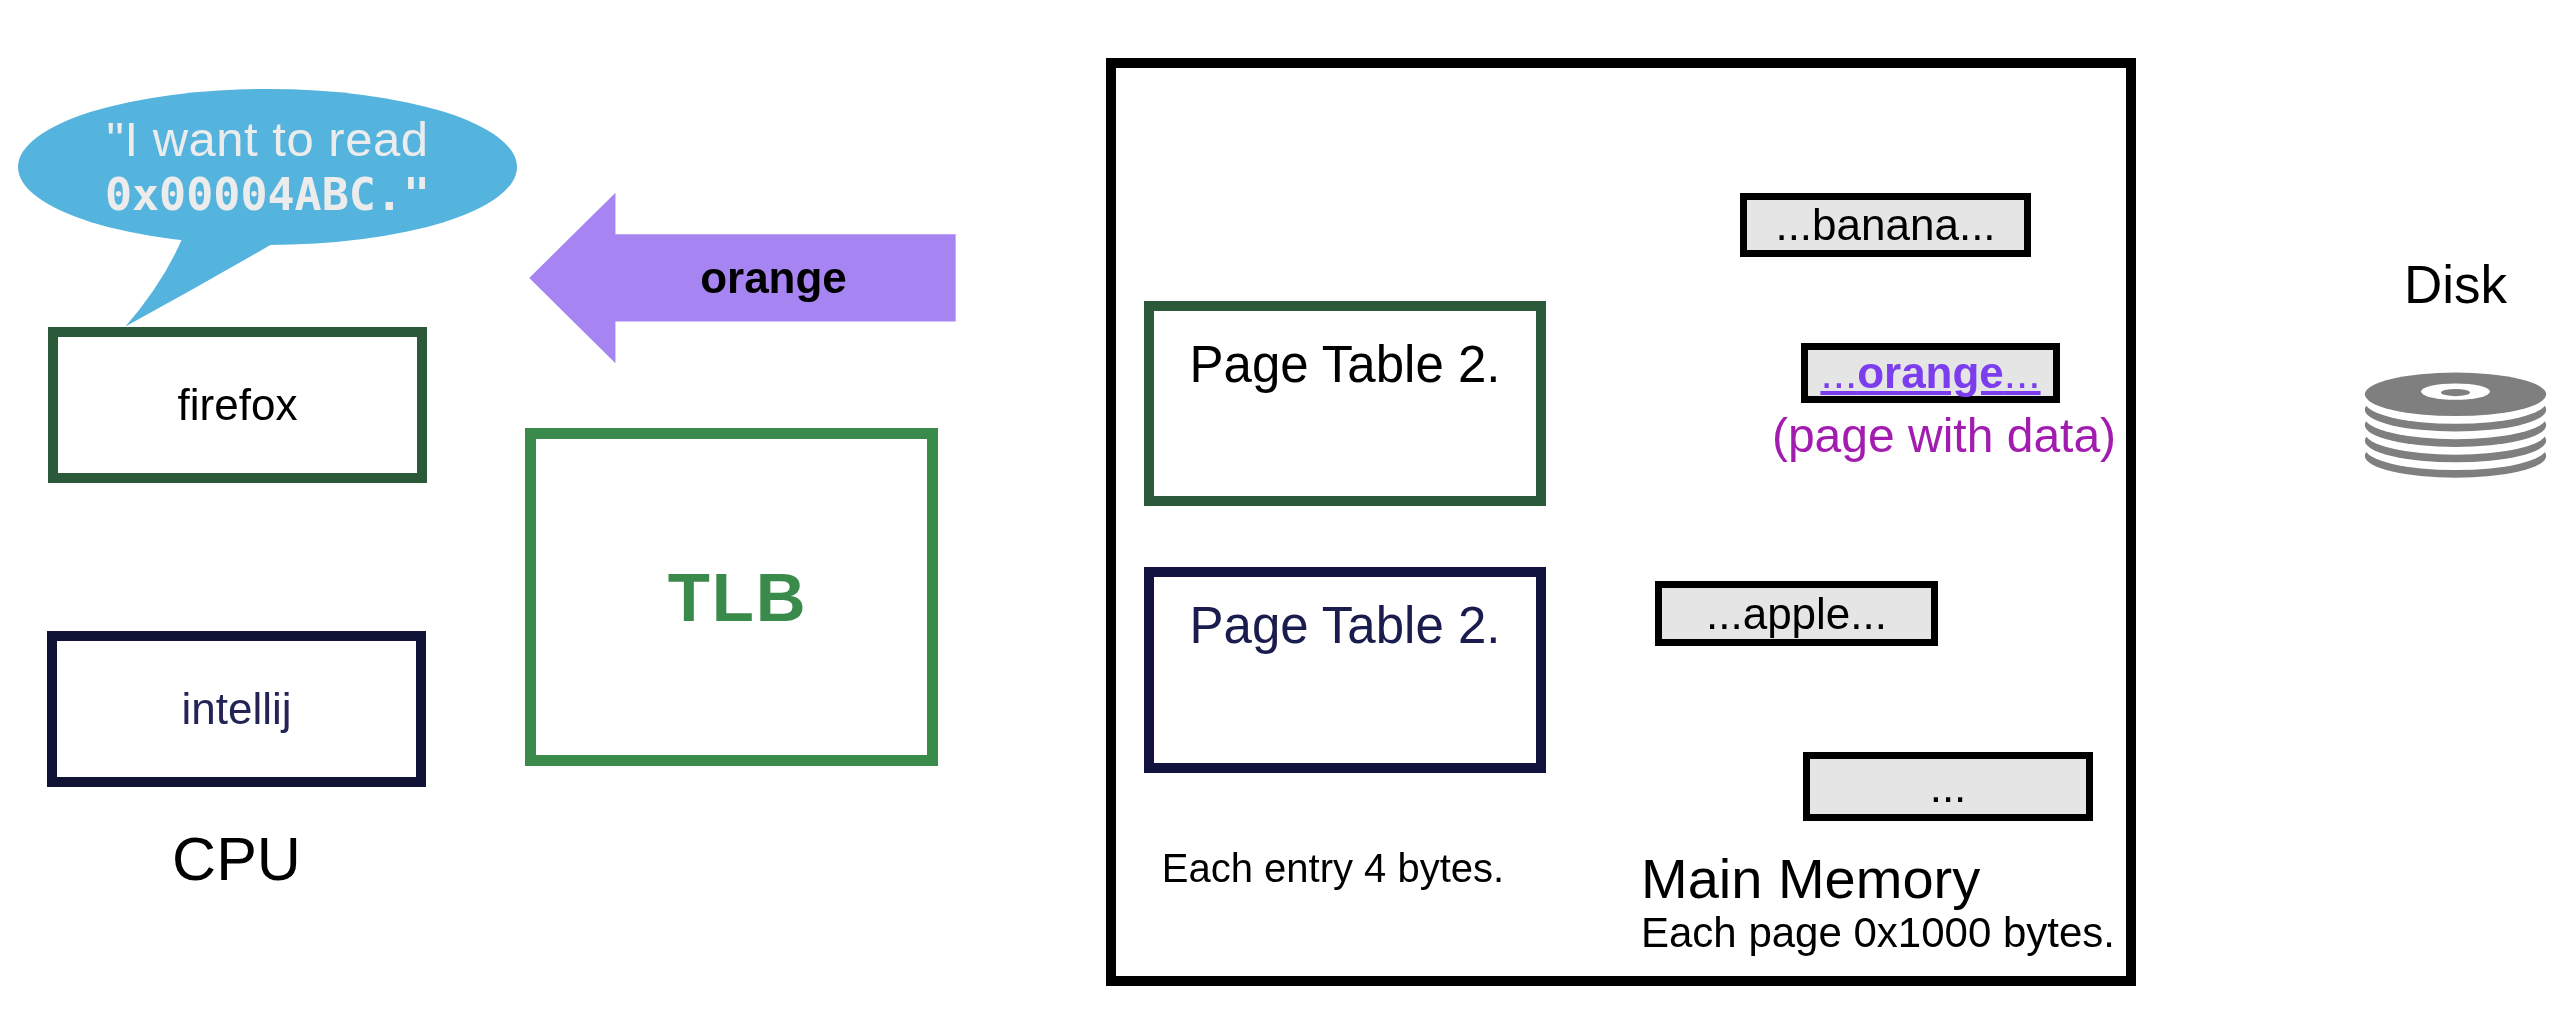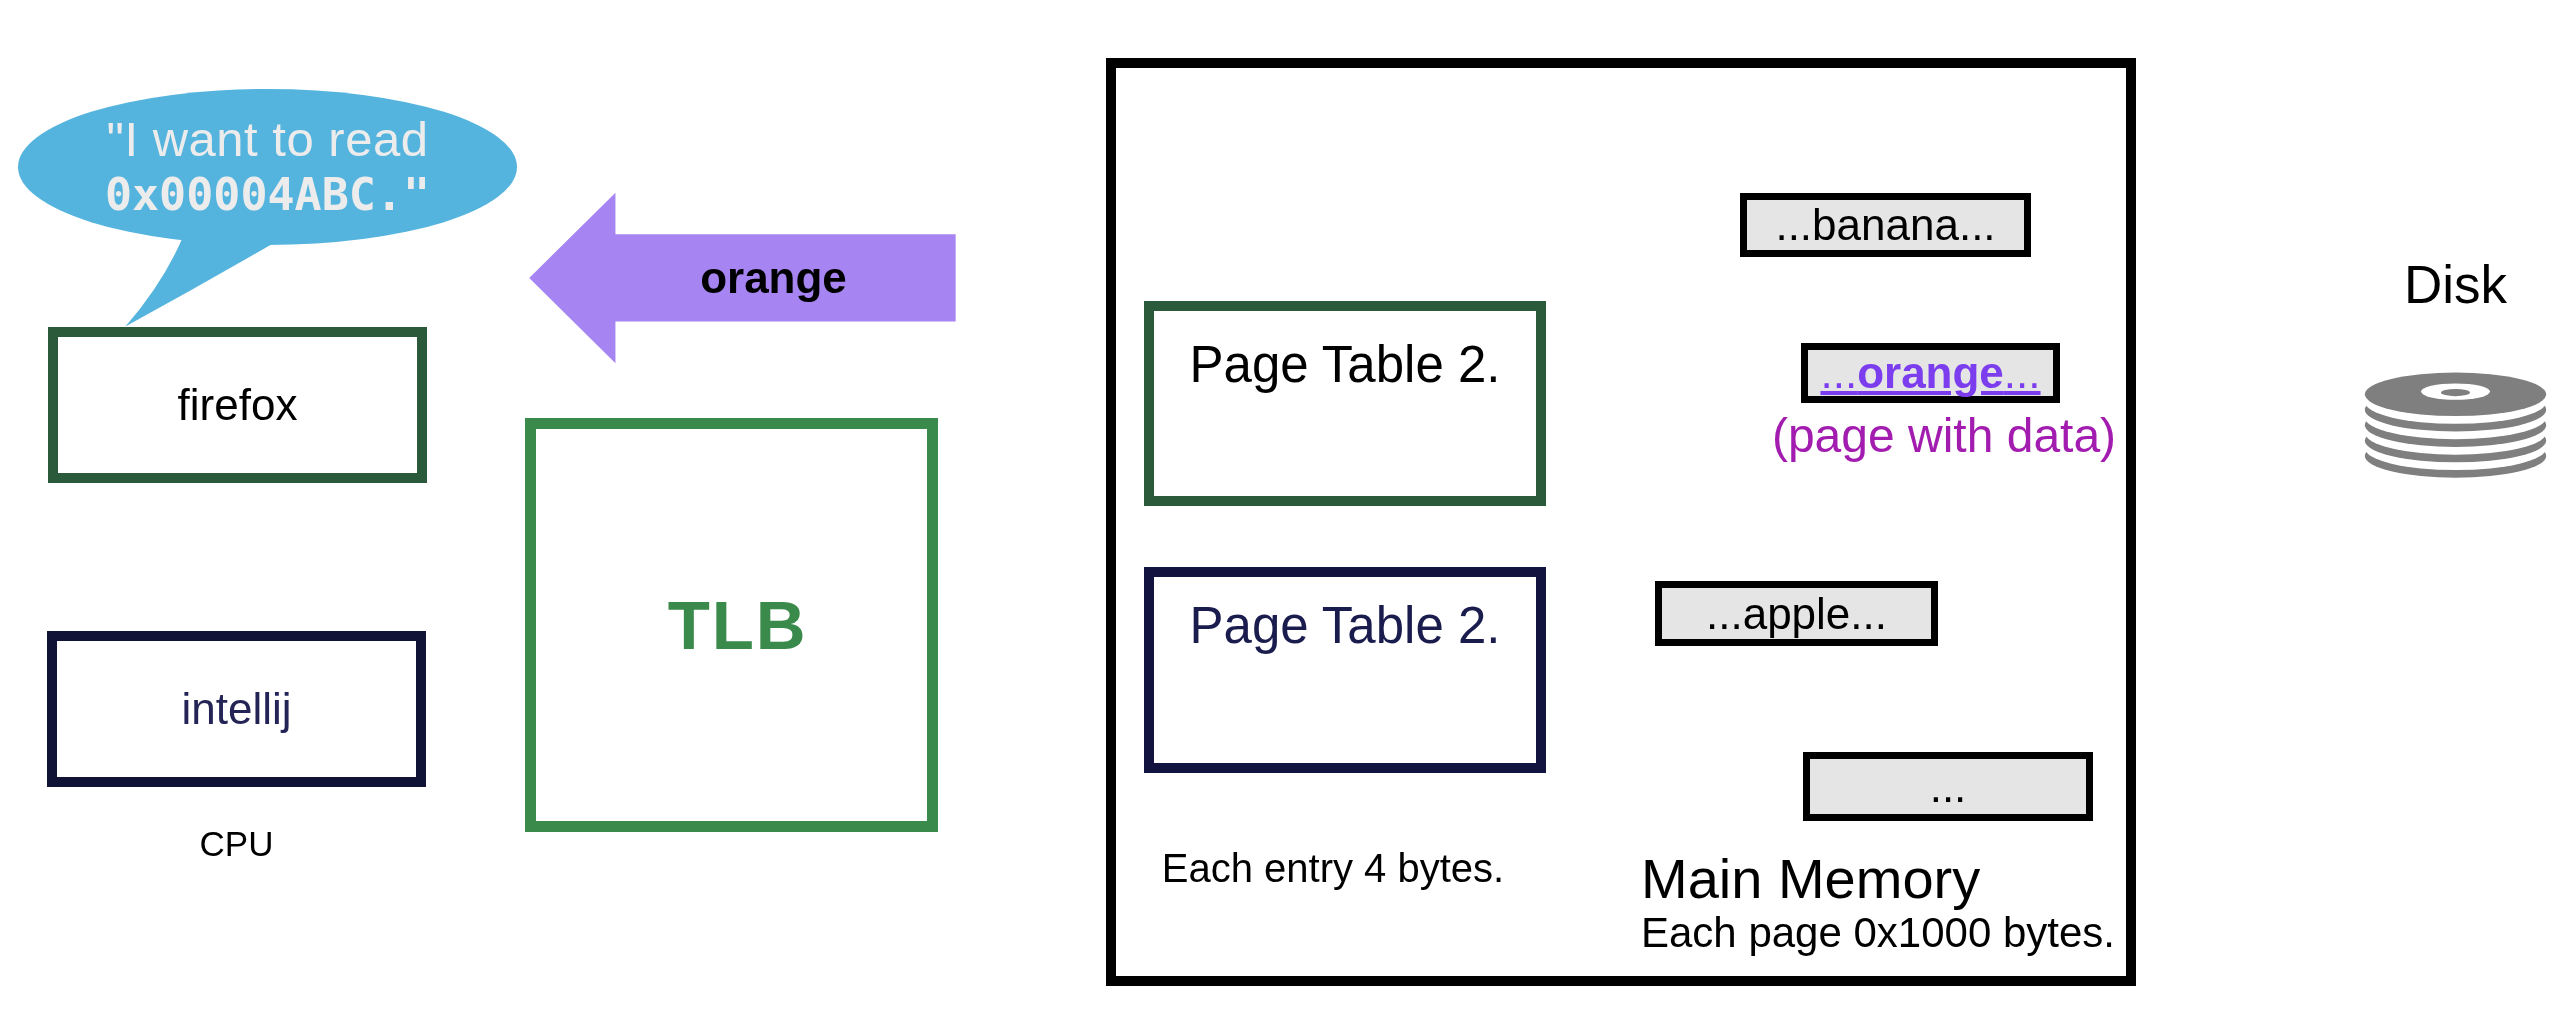--- a/index.html
+++ b/index.html
@@ -19,27 +19,27 @@
   .bubble-line2{
     color:#ececec;font-size:45px;line-height:56px;font-weight:bold;
     font-family:"DejaVu Sans Mono",monospace;
   }
   
   .obox{box-sizing:border-box;display:flex;align-items:center;justify-content:center;background:#fff;}
   #firefox-box{left:48px;top:327px;width:379px;height:156px;border:10px solid #2b5a3b;}
   #firefox-box .lbl{font-size:44px;color:#000;}
   #intellij-box{left:47px;top:631px;width:379px;height:156px;border:10px solid #101236;}
   #intellij-box .lbl{font-size:44px;color:#232356;}
-  #cpu-label{left:47px;top:824px;width:379px;text-align:center;font-size:35px;color:#000;}
+  #cpu-label{left:47px;top:824px;width:379px;text-align:center;font-size:61px;color:#000;}
   
   #arrow-svg{left:522px;top:186px;}
   #arrow-label{left:617px;top:251px;width:313px;height:54px;display:flex;align-items:center;justify-content:center;
     font-size:44px;font-weight:bold;color:#000;}
   
-  #tlb-box{left:525px;top:418px;width:413px;height:414px;border:11px solid #3a8a4b;padding-left:12px;}
+  #tlb-box{left:525px;top:428px;width:413px;height:338px;border:11px solid #3a8a4b;padding-left:12px;}
   #tlb-box .lbl{font-size:69px;font-weight:bold;color:#3a8a4b;letter-spacing:1.8px;}
   
   #memory-box{left:1106px;top:58px;width:1030px;height:928px;border:10px solid #000;}
   #pt1-box{left:1144px;top:301px;width:402px;height:205px;border:10px solid #2b5a3b;align-items:flex-start;}
   #pt1-box .lbl{font-size:51px;color:#000;padding-top:23.6px;}
   #pt2-box{left:1144px;top:567px;width:402px;height:206px;border:10px solid #12133f;align-items:flex-start;}
   #pt2-box .lbl{font-size:51px;color:#1b1c4e;padding-top:19px;}
   #pagetables-label{left:1106px;top:790px;width:454px;text-align:center;font-size:53px;color:#000;}
   #pagetables-sublabel{left:1106px;top:846px;width:454px;text-align:center;font-size:40px;color:#000;}
   

